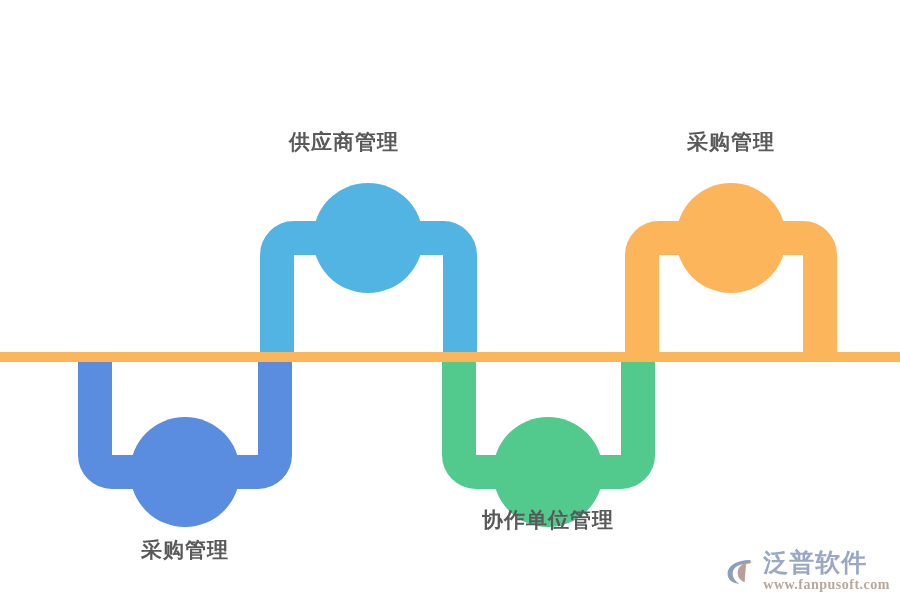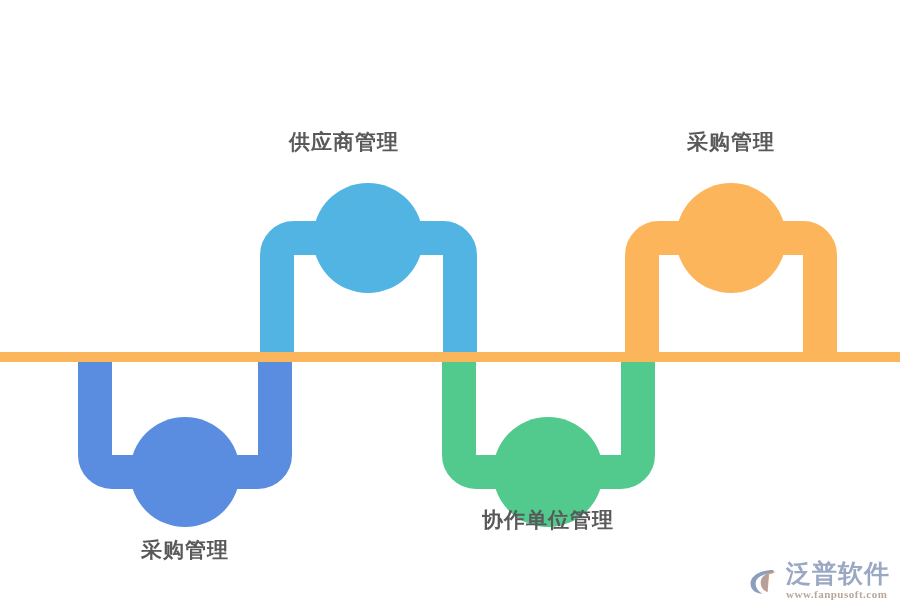--- a/index.html
+++ b/index.html
@@ -38,21 +38,21 @@
     line-height: 1;
   }
   #label-supplier  { left: 344px; top: 131px; }
   #label-schedule  { left: 731px; top: 131px; }
   #label-purchase  { left: 185px; top: 539px; }
   #label-partner   { left: 548px; top: 509px; }
 
   #logo {
     position: absolute;
     right: 10px;
-    bottom: 0;
+    bottom: 8px;
     display: flex;
     align-items: center;
     gap: 4px;
   }
   #logo-mark {
     width: 34px;
     height: 34px;
     flex: 0 0 auto;
   }
   #logo-text-block {
@@ -62,21 +62,21 @@
     line-height: 1;
   }
   #logo-name {
     font-size: 25px;
     font-weight: bold;
     color: #9AA8C4;
     letter-spacing: 1px;
   }
   #logo-url {
     font-family: "Liberation Serif", "DejaVu Serif", serif;
-    font-size: 11px;
+    font-size: 14px;
     font-weight: bold;
     color: #B8A89C;
     letter-spacing: 0.5px;
     margin-top: 3px;
   }
 </style>
 </head>
 <body>
 
 <div id="stage">

